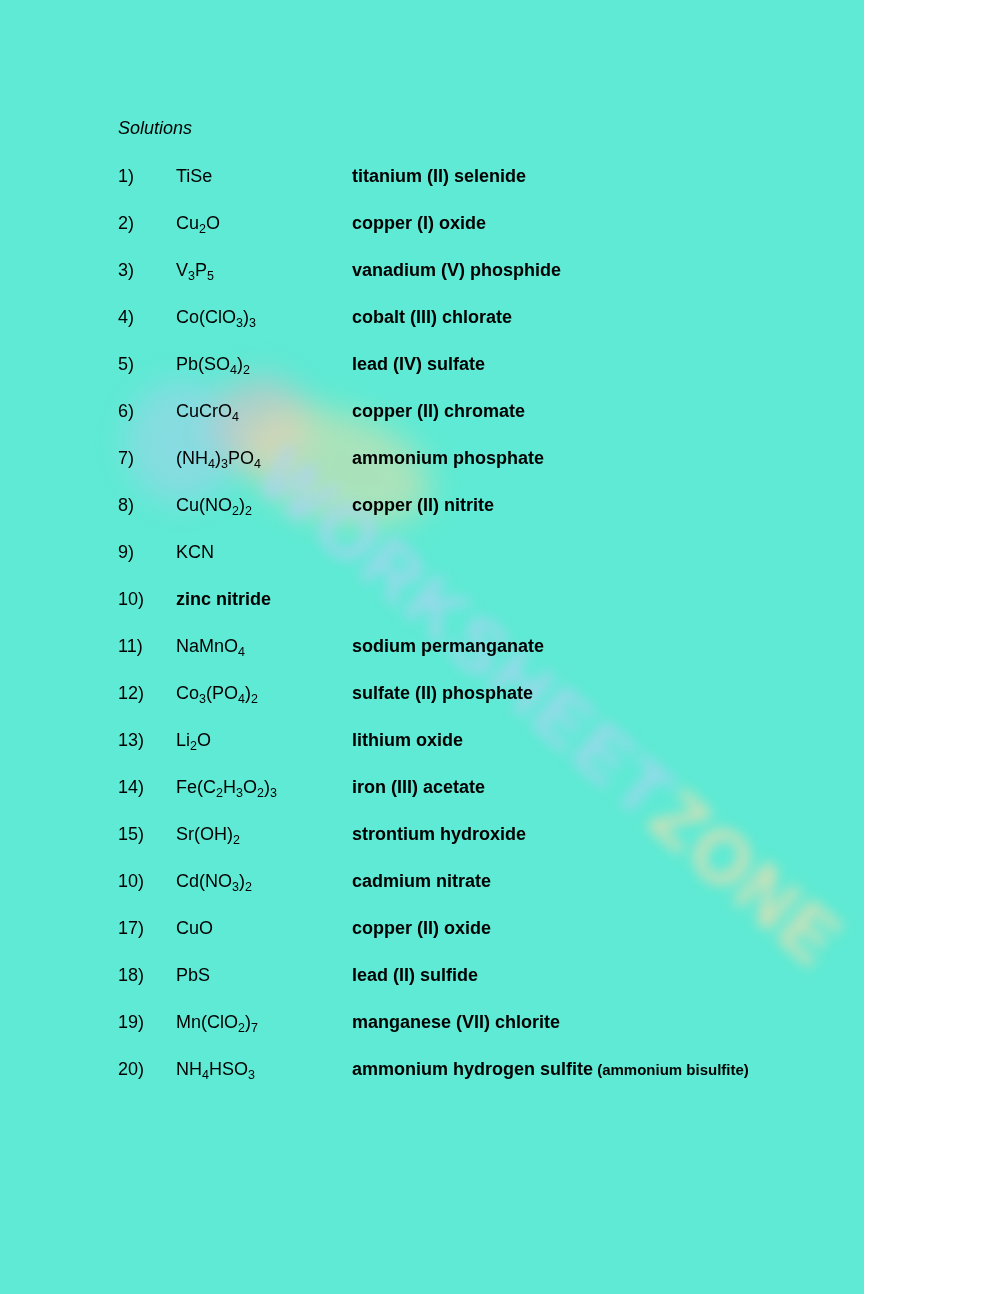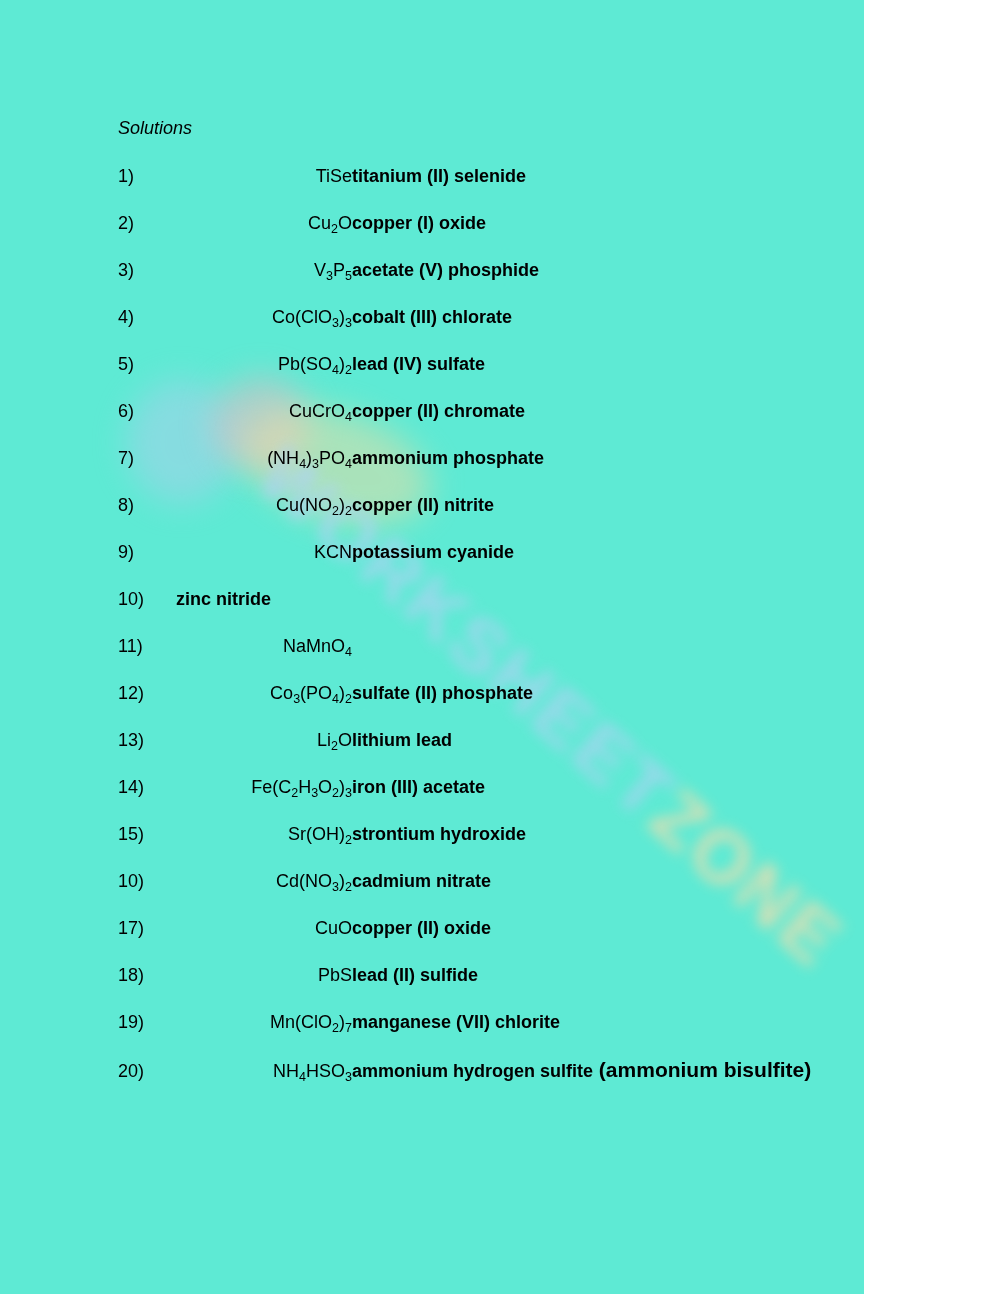--- a/index.html
+++ b/index.html
@@ -47,30 +47,30 @@
   }
   .row {
     display: flex;
     align-items: baseline;
     height: 47px;
     line-height: 47px;
     font-size: 18px;
     white-space: nowrap;
   }
   .num     { width: 58px;  flex: 0 0 58px; }
-  .formula { width: 176px; flex: 0 0 176px; text-align: right; }
+  .formula { width: 176px; flex: 0 0 176px; }
   .formula sub {
     font-size: 12.5px;
     line-height: 0;
     vertical-align: baseline;
     position: relative;
     top: 3.5px;
   }
   .name { font-weight: bold; }
-  .name .suffix { font-size: 21px; }
+  .name .suffix { font-size: 15px; }
 </style>
 </head>
 <body>
 
 <div class="page">
 
   <div class="wm-layer">
     <div class="blob blob-blue" style="background: rgb(174, 207, 236);"></div>
     <div class="blob blob-pink" style="background: rgb(243, 183, 195);"></div>
     <div class="blob blob-yellow" style="background: rgb(244, 220, 162);"></div>
@@ -88,21 +88,21 @@
 
   <div class="row">
     <span class="num">2)</span>
     <span class="formula">Cu<sub>2</sub>O</span>
     <span class="name">copper (I) oxide</span>
   </div>
 
   <div class="row">
     <span class="num">3)</span>
     <span class="formula">V<sub>3</sub>P<sub>5</sub></span>
-    <span class="name">acetate (V) phosphide</span>
+    <span class="name">vanadium (V) phosphide</span>
   </div>
 
   <div class="row">
     <span class="num">4)</span>
     <span class="formula">Co(ClO<sub>3</sub>)<sub>3</sub></span>
     <span class="name">cobalt (III) chlorate</span>
   </div>
 
   <div class="row">
     <span class="num">5)</span>
@@ -124,43 +124,43 @@
 
   <div class="row">
     <span class="num">8)</span>
     <span class="formula">Cu(NO<sub>2</sub>)<sub>2</sub></span>
     <span class="name">copper (II) nitrite</span>
   </div>
 
   <div class="row">
     <span class="num">9)</span>
     <span class="formula">KCN</span>
-    <span class="name">potassium cyanide</span>
   </div>
 
   <div class="row">
     <span class="num">10)</span>
     <span class="name">zinc nitride</span>
   </div>
 
   <div class="row">
     <span class="num">11)</span>
     <span class="formula">NaMnO<sub>4</sub></span>
+    <span class="name">sodium permanganate</span>
   </div>
 
   <div class="row">
     <span class="num">12)</span>
     <span class="formula">Co<sub>3</sub>(PO<sub>4</sub>)<sub>2</sub></span>
     <span class="name">sulfate (II) phosphate</span>
   </div>
 
   <div class="row">
     <span class="num">13)</span>
     <span class="formula">Li<sub>2</sub>O</span>
-    <span class="name">lithium lead</span>
+    <span class="name">lithium oxide</span>
   </div>
 
   <div class="row">
     <span class="num">14)</span>
     <span class="formula">Fe(C<sub>2</sub>H<sub>3</sub>O<sub>2</sub>)<sub>3</sub></span>
     <span class="name">iron (III) acetate</span>
   </div>
 
   <div class="row">
     <span class="num">15)</span>

